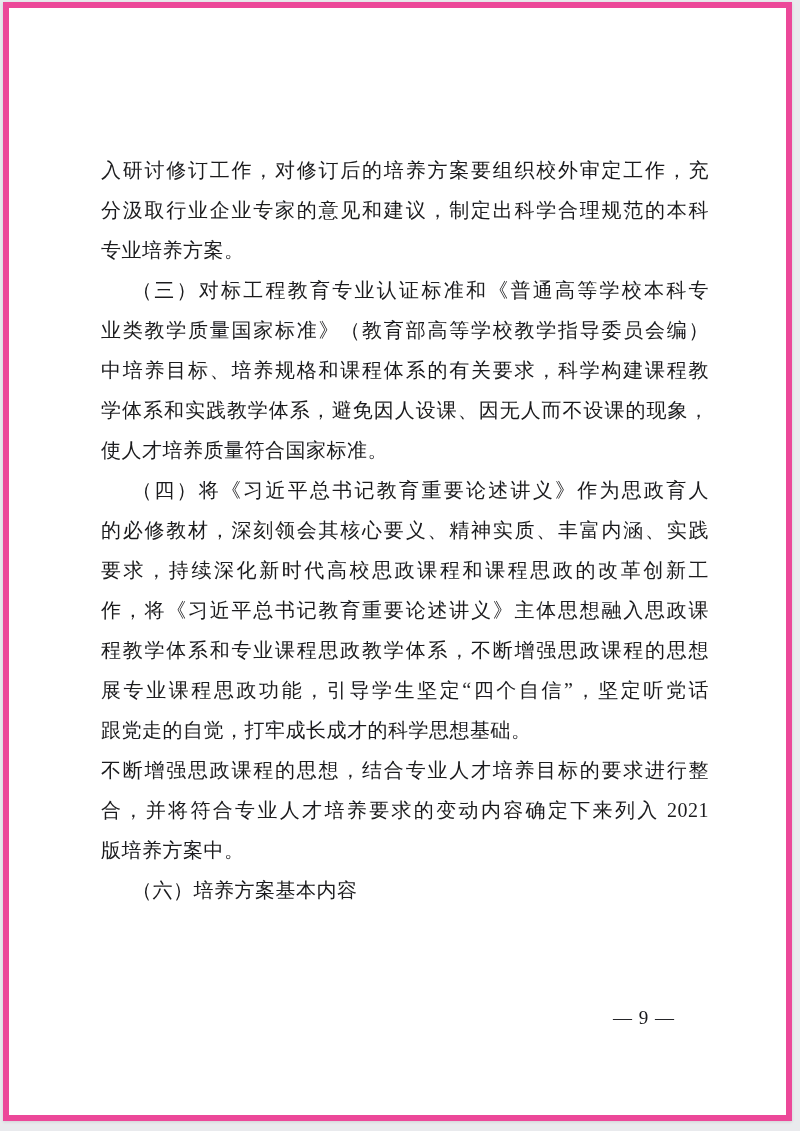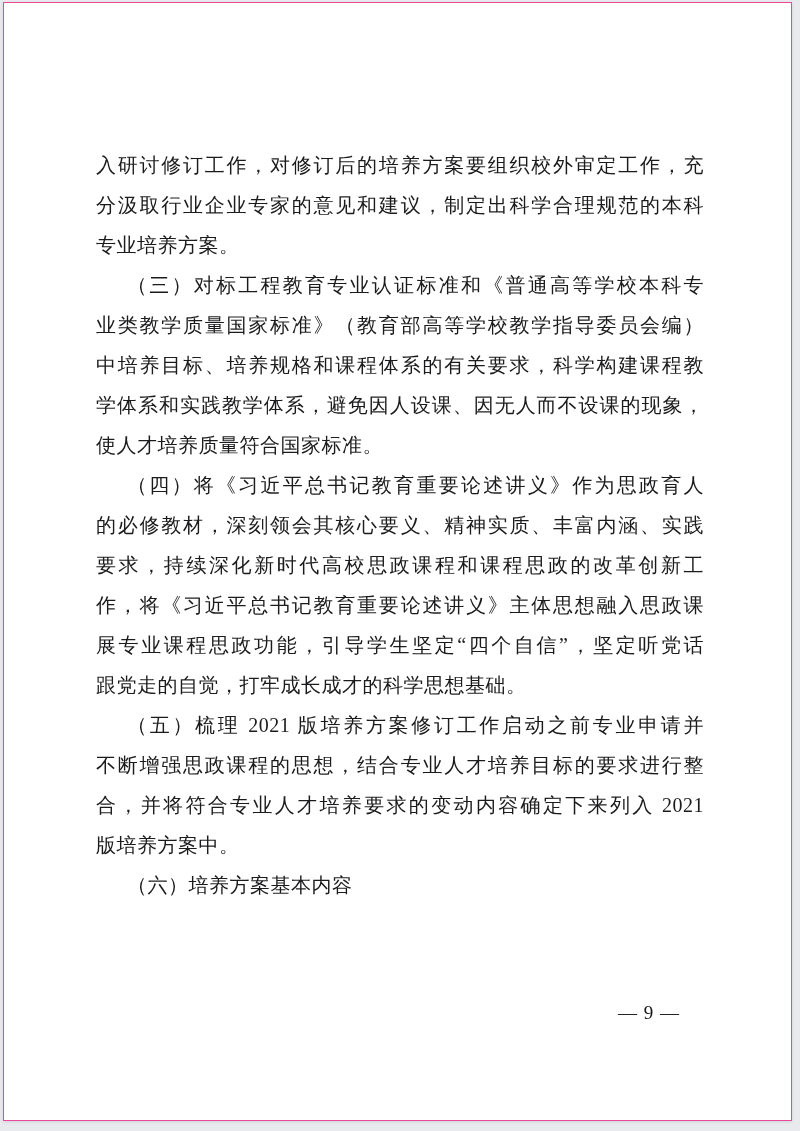--- a/index.html
+++ b/index.html
@@ -14,21 +14,21 @@
     overflow: hidden;
     font-family: "Liberation Serif", "DejaVu Serif", serif;
   }
   .page {
     position: absolute;
     left: 3px;
     top: 2px;
     width: 789px;
     height: 1119px;
     background: #ffffff;
-    border: 1px solid #ec4899;
+    border: 6px solid #ec4899;
     box-sizing: border-box;
     box-shadow: 0 1px 3px rgba(0,0,0,0.10);
   }
   .content {
     position: absolute;
     left: 92px;
     top: 142px;
     width: 608px;
     color: #1b1b1d;
   }
@@ -81,25 +81,25 @@
         <div class="line">业类教学质量国家标准》（教育部高等学校教学指导委员会编）</div>
         <div class="line">中培养目标、培养规格和课程体系的有关要求，科学构建课程教</div>
         <div class="line">学体系和实践教学体系，避免因人设课、因无人而不设课的现象，</div>
         <div class="line last">使人才培养质量符合国家标准。</div>
       </div>
       <div class="para">
         <div class="line indent">（四）将《习近平总书记教育重要论述讲义》作为思政育人</div>
         <div class="line">的必修教材，深刻领会其核心要义、精神实质、丰富内涵、实践</div>
         <div class="line">要求，持续深化新时代高校思政课程和课程思政的改革创新工</div>
         <div class="line">作，将《习近平总书记教育重要论述讲义》主体思想融入思政课</div>
+        <div class="line">程教学体系和专业课程思政教学体系，不断增强思政课程的思想</div>
         <div class="line">展专业课程思政功能，引导学生坚定“四个自信”，坚定听党话</div>
         <div class="line last">跟党走的自觉，打牢成长成才的科学思想基础。</div>
       </div>
       <div class="para">
-        <div class="line indent">（五）梳理 2021 版培养方案修订工作启动之前专业申请并</div>
         <div class="line">不断增强思政课程的思想，结合专业人才培养目标的要求进行整</div>
         <div class="line">合，并将符合专业人才培养要求的变动内容确定下来列入 2021</div>
         <div class="line last">版培养方案中。</div>
       </div>
       <div class="para">
         <div class="line last indent">（六）培养方案基本内容</div>
       </div>
     </div>
   <div class="page-number">— 9 —</div>
 </div>

